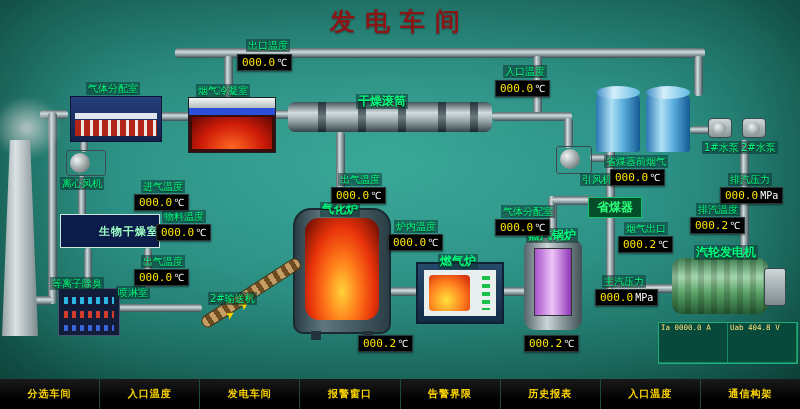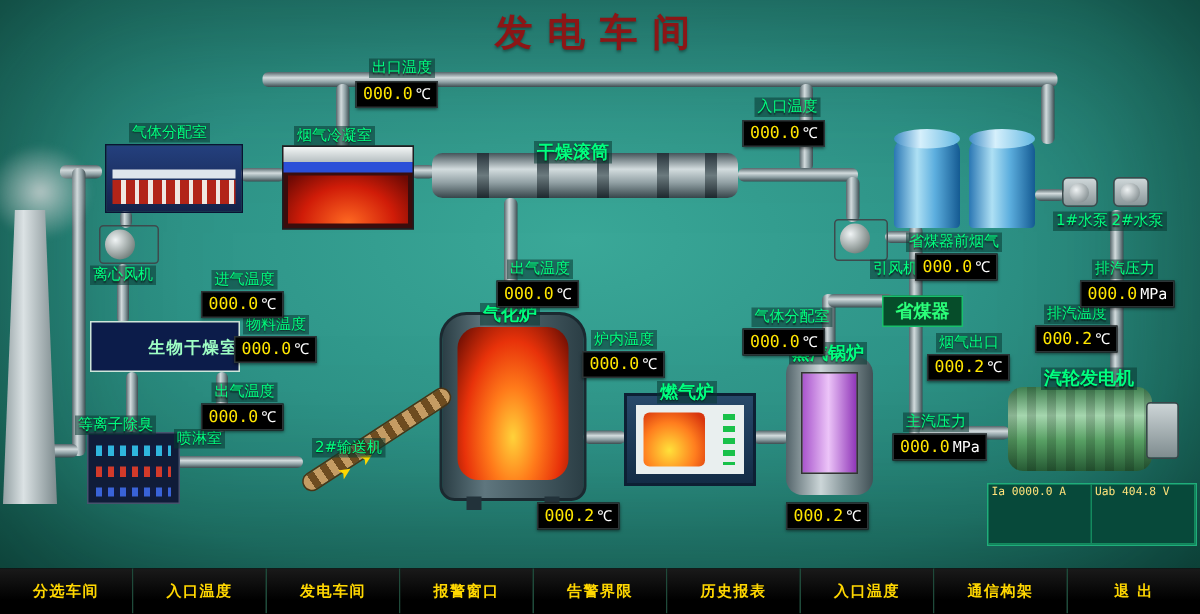--- a/index.html
+++ b/index.html
@@ -305,14 +305,13 @@
 
 <div class="menu">
   <div class="btn">分选车间</div>
   <div class="btn">入口温度</div>
   <div class="btn">发电车间</div>
   <div class="btn">报警窗口</div>
   <div class="btn">告警界限</div>
   <div class="btn">历史报表</div>
   <div class="btn">入口温度</div>
   <div class="btn">通信构架</div>
-  <div class="btn">退 出</div>
 </div>
 
 </body></html>

